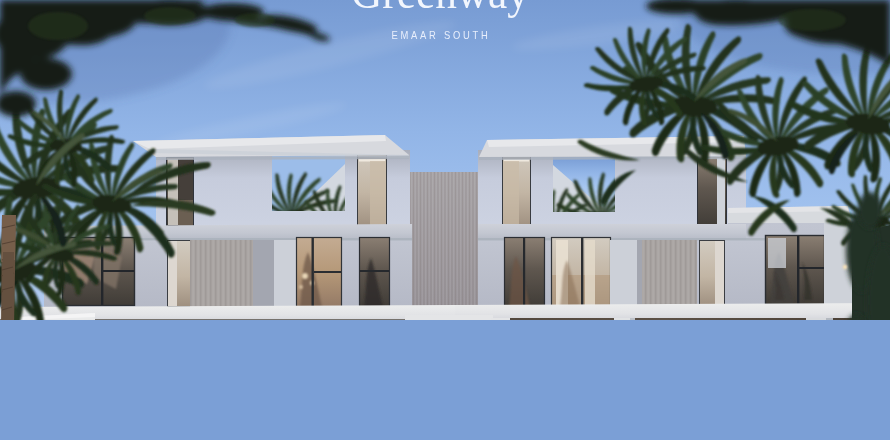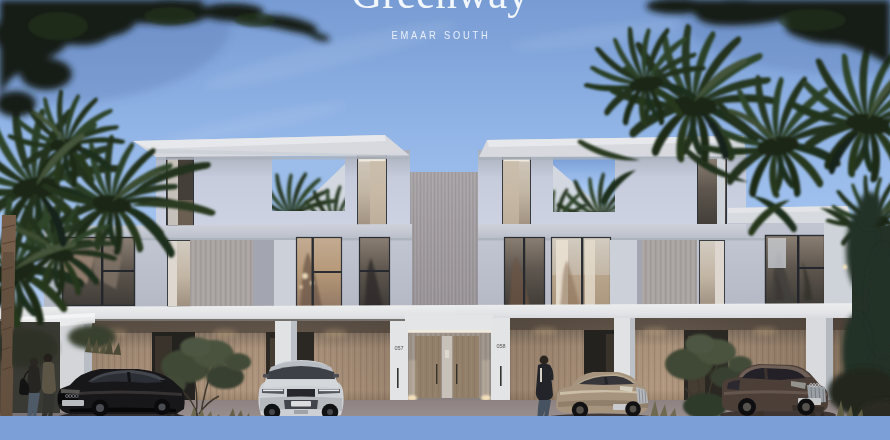--- a/index.html
+++ b/index.html
@@ -1,16 +1,16 @@
 <!DOCTYPE html>
 <html><head>
 <meta charset="utf-8">
 <style>
 html,body{margin:0;padding:0;background:#7b9fd6;}
-#stage{width:890px;height:416px;overflow:hidden;position:relative;font-family:"Liberation Sans",sans-serif;}
+#stage{width:890px;height:320px;overflow:hidden;position:relative;font-family:"Liberation Sans",sans-serif;}
 svg{display:block}
 </style>
 </head>
 <body>
 <div id="stage">
 <svg width="890" height="440" viewBox="0 0 890 440">
 <defs>
 <linearGradient id="sky" x1="0" y1="0" x2="0" y2="1">
  <stop offset="0" stop-color="#779bd3"></stop>
  <stop offset="0.3" stop-color="#92b5e7"></stop>

